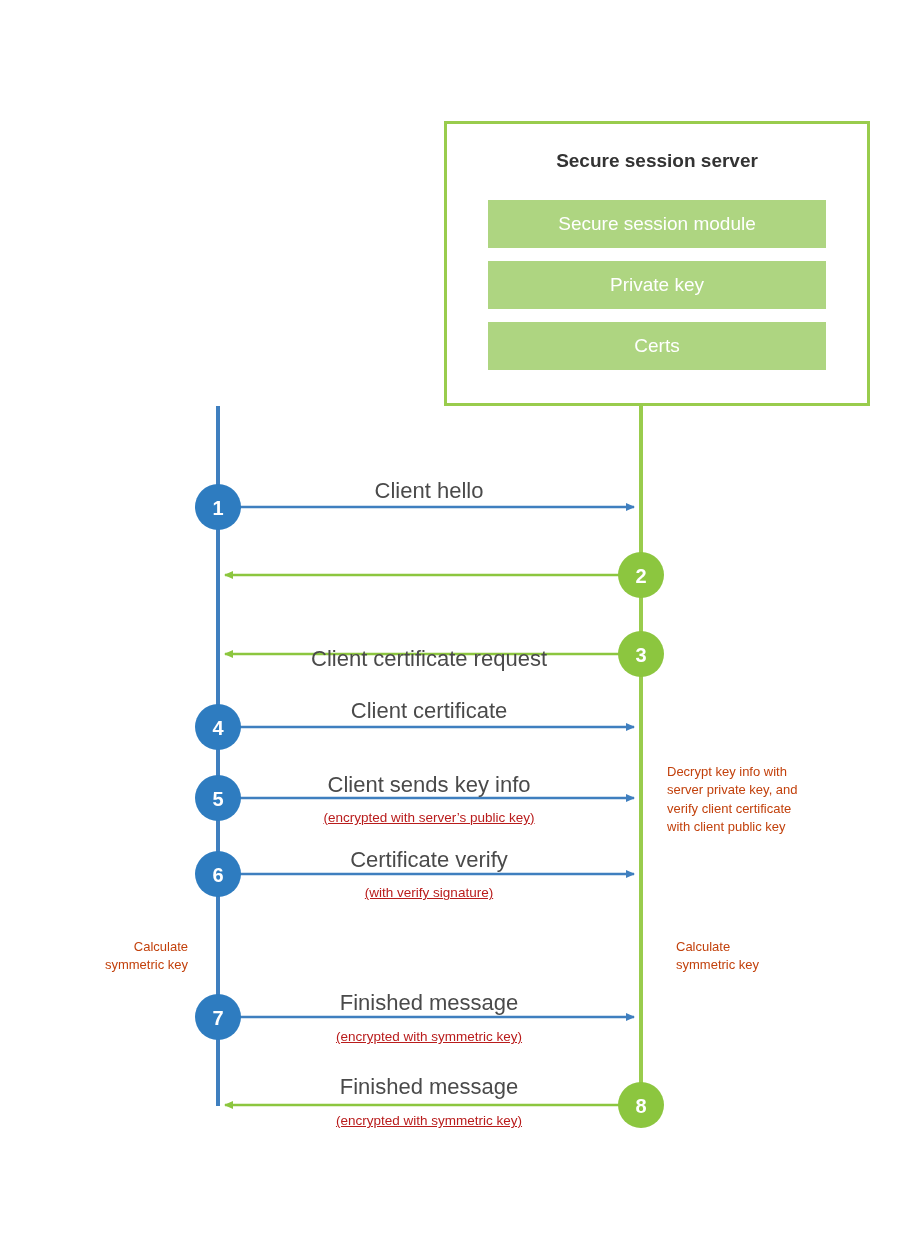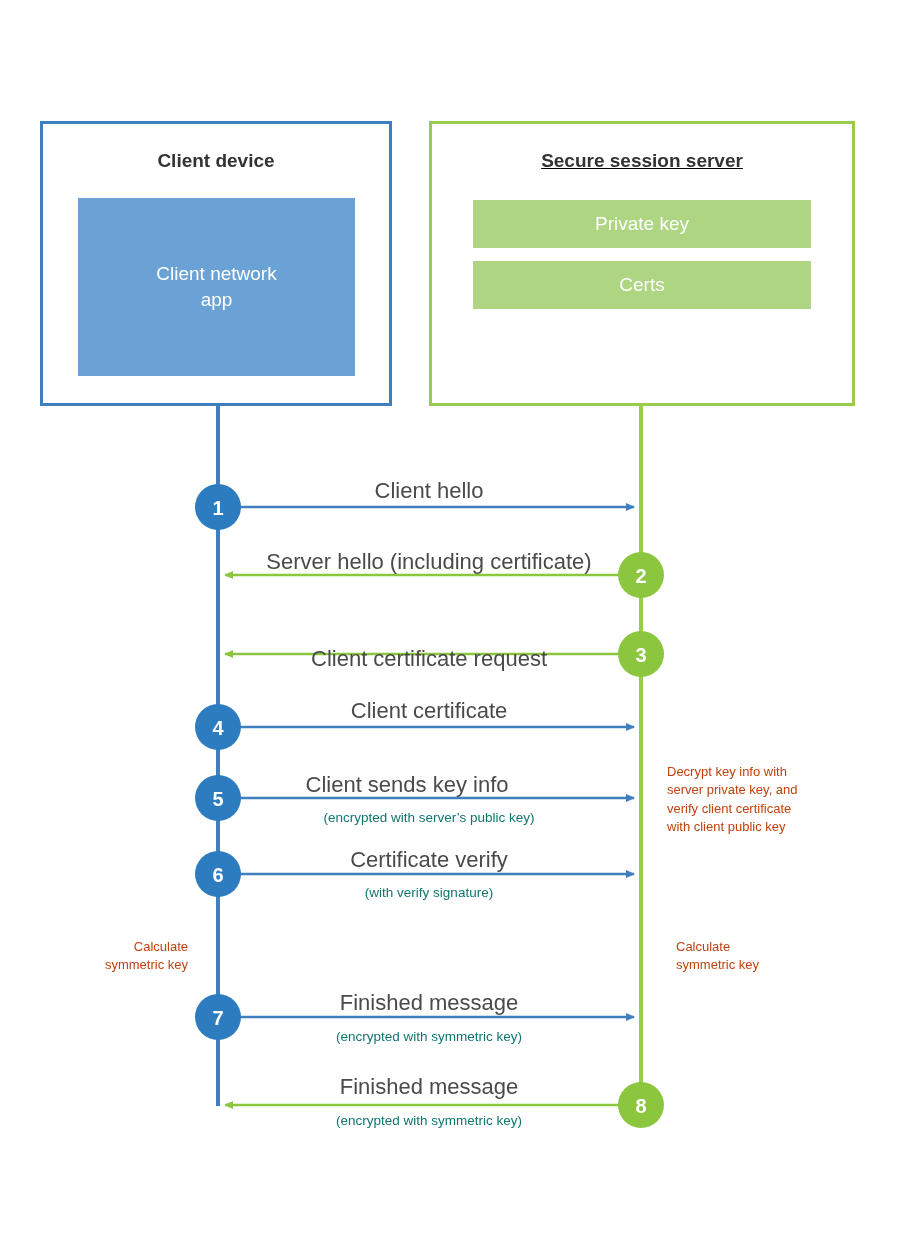--- a/index.html
+++ b/index.html
@@ -38,26 +38,25 @@
     box-sizing: border-box;
   }
   .box-client {
     left: 40px;
     top: 121px;
     width: 352px;
     height: 285px;
     border: 3px solid #3f7fbf;
   }
   .box-server {
-    left: 429px;
+    left: 444px;
     top: 121px;
     width: 426px;
     height: 285px;
     border: 3px solid #99cc4d;
-    text-decoration: underline;
   }
   .box-title {
     text-align: center;
     font-size: 19px;
     font-weight: bold;
     color: #333333;
     margin-top: 26px;
   }
   .client-app {
     position: absolute;
@@ -116,47 +115,45 @@
   .msg-label {
     position: absolute;
     font-size: 22px;
     color: #4a4a4a;
     white-space: nowrap;
     transform: translateX(-50%);
   }
   .msg-sub {
     position: absolute;
     font-size: 13.5px;
-    color: #0f766e;
+    color: #b91c1c;
     white-space: nowrap;
     transform: translateX(-50%);
+    text-decoration: underline;
   }
   .side-note {
     position: absolute;
     font-size: 13px;
     color: #c2410c;
     line-height: 1.42;
   }
   .side-note.right { text-align: left; }
   .side-note.left  { text-align: right; }
 </style>
 </head>
 <body>
 
 <div id="diagram-root">
 
 
-  <div class="participant-box box-client">
-    <div class="box-title">Client device</div>
-    <div class="client-app">Client network<br>app</div>
-  </div>
 
   <div class="participant-box box-server">
     <div class="box-title">Secure session server</div>
     <div class="server-modules">
+      <div class="server-module">Secure session module</div>
       <div class="server-module">Private key</div>
       <div class="server-module">Certs</div>
     </div>
   </div>
 
   <svg class="seq" viewBox="0 0 900 1256">
     <defs>
       <marker id="arrowR-blue" markerWidth="9" markerHeight="9" refX="8" refY="4.5" orient="auto" markerUnits="userSpaceOnUse">
         <path d="M0,0.5 L9,4.5 L0,8.5 z" fill="#3f7fbf"></path>
       </marker>
@@ -196,27 +193,26 @@
     <circle class="dot-blue" cx="218" cy="1017" r="23"></circle>
     <text class="dot-num" x="218" y="1018">7</text>
 
     <line class="arrow-green" x1="641" y1="1105" x2="225" y2="1105" marker-end="url(#arrowL-green)"></line>
     <circle class="dot-green" cx="641" cy="1105" r="23"></circle>
     <text class="dot-num" x="641" y="1106">8</text>
   </svg>
 
   <div class="msg-label" style="left:429px; top:478px;">Client hello</div>
 
-  <div class="msg-label" style="left:429px; top:549px;">Server hello (including certificate)</div>
 
   <div class="msg-label" style="left:429px; top:646px;">Client certificate request</div>
 
   <div class="msg-label" style="left:429px; top:698px;">Client certificate</div>
 
-  <div class="msg-label" style="left:407px; top:772px;">Client sends key info</div>
+  <div class="msg-label" style="left:429px; top:772px;">Client sends key info</div>
   <div class="msg-sub" style="left:429px; top:810px;">(encrypted with server’s public key)</div>
 
   <div class="msg-label" style="left:429px; top:847px;">Certificate verify</div>
   <div class="msg-sub" style="left:429px; top:885px;">(with verify signature)</div>
 
   <div class="msg-label" style="left:429px; top:990px;">Finished message</div>
   <div class="msg-sub" style="left:429px; top:1029px;">(encrypted with symmetric key)</div>
 
   <div class="msg-label" style="left:429px; top:1074px;">Finished message</div>
   <div class="msg-sub" style="left:429px; top:1113px;">(encrypted with symmetric key)</div>

